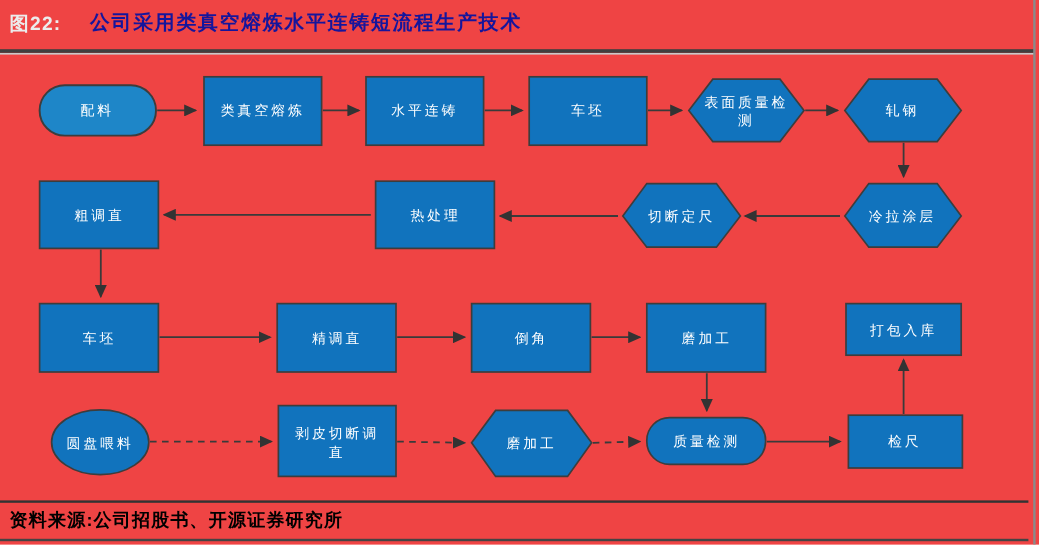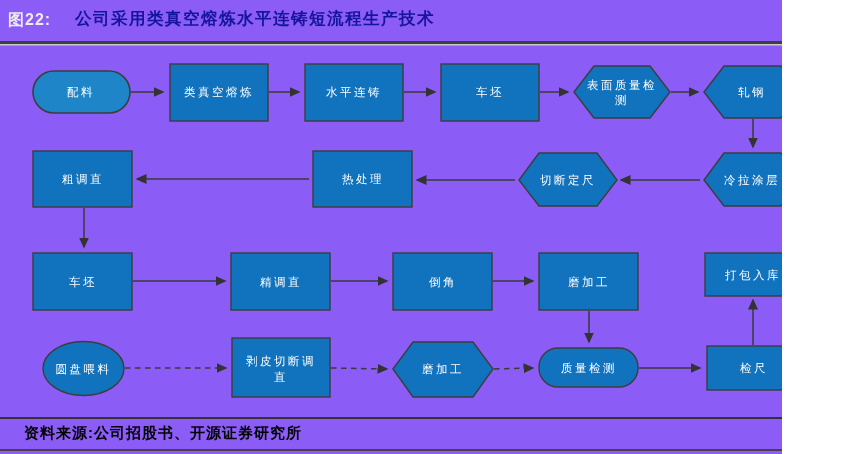--- a/index.html
+++ b/index.html
@@ -1,27 +1,27 @@
 <!DOCTYPE html>
 <html style="--node-fill: #1173bd; --node-fill-light: #1e86c8; --node-border: #3d3d3d; --title-color: #15159c; --arrow-color: #3a3a3a;"><head>
 <meta charset="utf-8">
 <style>
   html,body{margin:0;padding:0;background:#fff;}
-  #page{position:relative;width:782px;height:454px;background:#8b5cf6;overflow:hidden;
+  #page{position:relative;width:866px;height:454px;background:#ef4444;overflow:hidden;
         font-family:"Liberation Sans",sans-serif;}
   .watermark{position:absolute;left:8px;top:10px;font-size:16px;font-weight:bold;
         color:#ececec;letter-spacing:1px;}
   .title{position:absolute;left:75px;top:8px;font-size:16.5px;font-weight:bold;
         color:var(--title-color,#15159c);letter-spacing:1.5px;white-space:nowrap;}
   .title-rule{position:absolute;left:0;top:41px;width:862px;height:0;
         border-top:3px solid #3f3f3f;box-shadow:0 1.5px 0 #c9c9c9;}
   .right-rule{position:absolute;left:861px;top:0;width:2px;height:454px;background:#8a8a8a;}
   .source-rule{position:absolute;left:0;top:417px;width:857px;height:0;border-top:2.5px solid #333;}
   .bottom-rule{position:absolute;left:0;top:449px;width:857px;height:0;border-top:2px solid #444;}
-  .source{position:absolute;left:24px;top:424px;font-size:15px;font-weight:bold;color:#000;
+  .source{position:absolute;left:8px;top:424px;font-size:15px;font-weight:bold;color:#000;
         letter-spacing:1px;white-space:nowrap;}
   svg{position:absolute;left:0;top:0;}
   .nshape{fill:var(--node-fill,#1173bd);stroke:var(--node-border,#3d3d3d);stroke-width:1.4;}
   .nshape-light{fill:var(--node-fill-light,#1e86c8);stroke:var(--node-border,#3d3d3d);stroke-width:1.6;}
   .nlabel{font-family:"Liberation Sans",sans-serif;font-size:11.5px;fill:#fff;
         letter-spacing:2.5px;text-anchor:middle;}
   .edge{stroke:var(--arrow-color,#3a3a3a);stroke-width:1.5;fill:none;}
   .edge.dashed{stroke-dasharray:5.5 4.5;}
 </style>
 </head>

